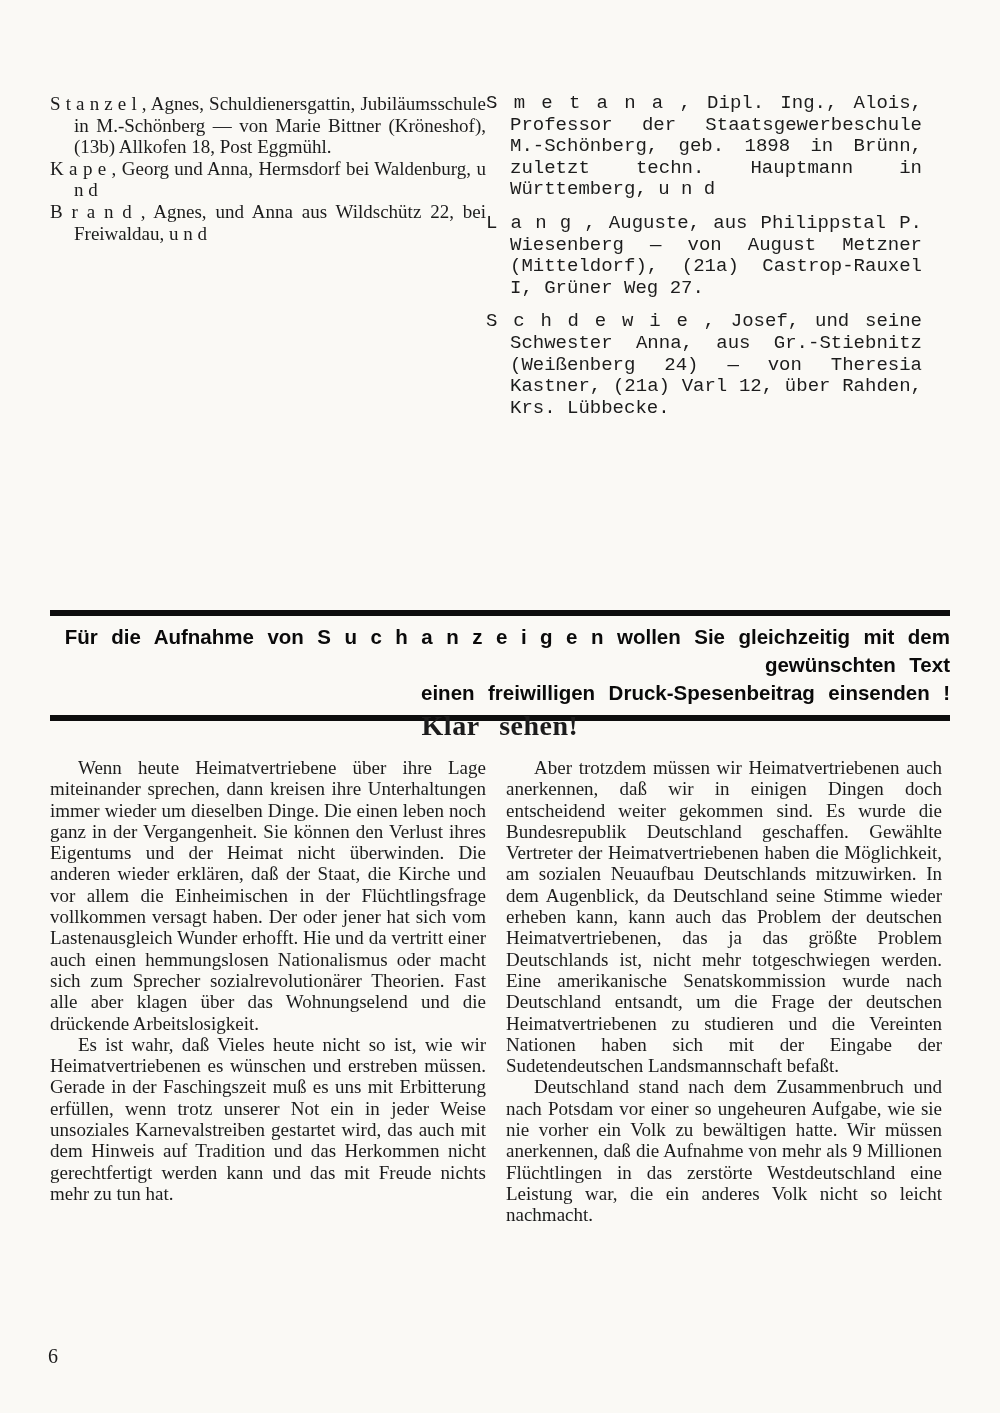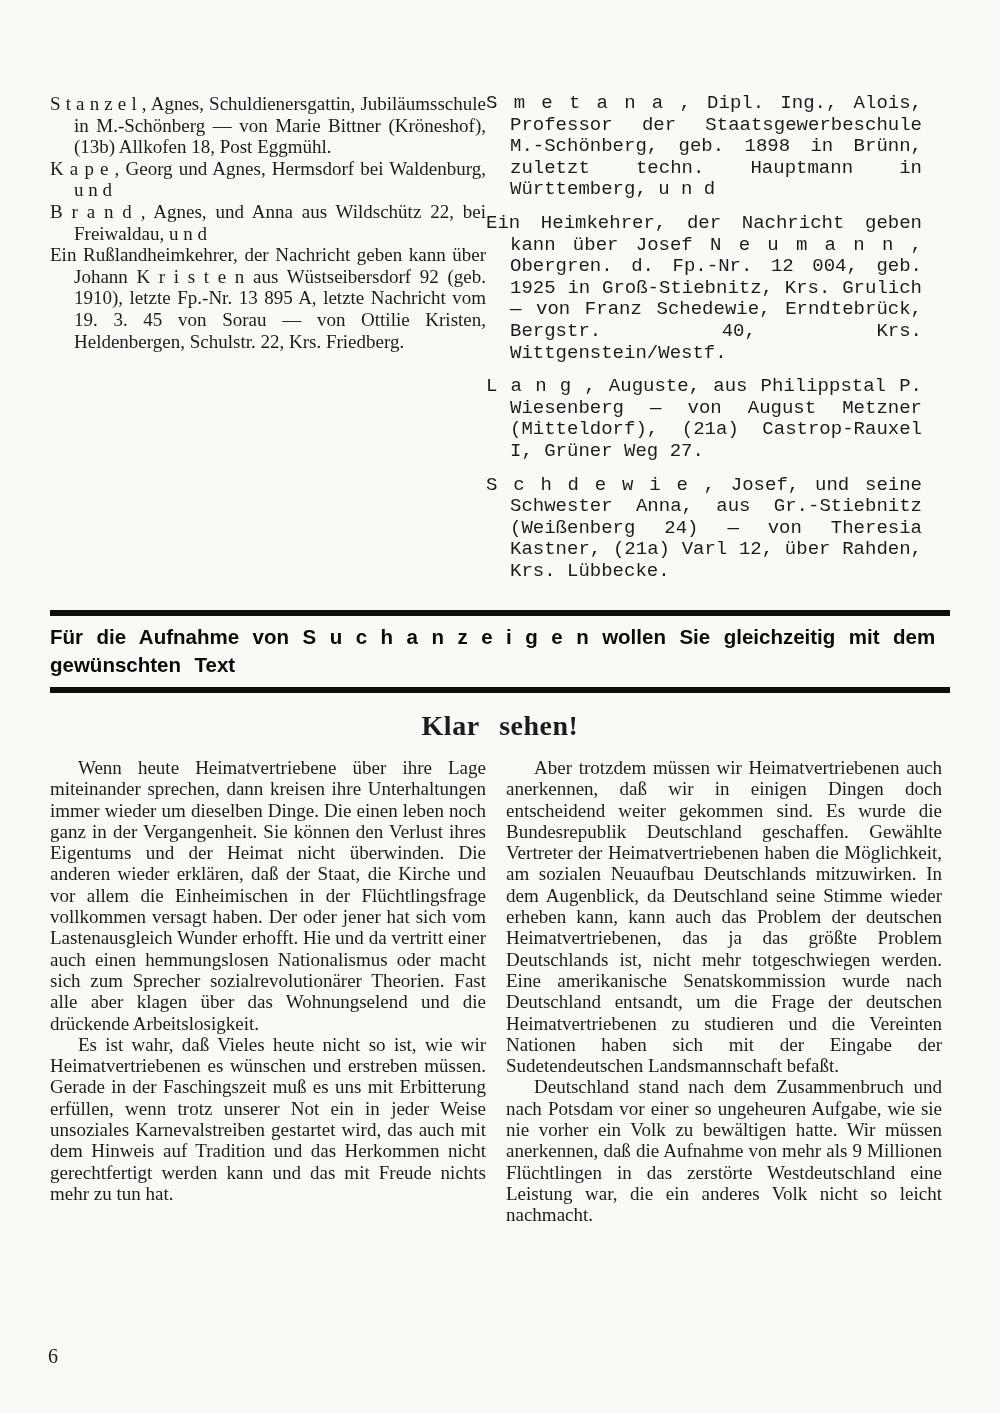--- a/index.html
+++ b/index.html
@@ -39,21 +39,21 @@
   .ncol-right .notice {
     margin-bottom: 12px;
     font-family: Liberation Mono, monospace;
   }
   
   .banner {
     position: absolute;
     top: 610px;
     left: 50px;
     width: 900px;
-    text-align: left;
+    text-align: right;
   }
   .rule {
     height: 6px;
     background: #0d0d0d;
   }
   .banner-line {
     margin: 0;
     font-family: "Liberation Sans", "DejaVu Sans", sans-serif;
     font-weight: 700;
     font-size: 20.5px;
@@ -103,35 +103,34 @@
   }
 </style>
 </head>
 <body>
 
 <div class="page">
 
   <section class="notices">
     <div class="ncol">
       <p class="notice">S t a n z e l ,  Agnes, Schuldienersgattin, Jubiläumsschule in M.-Schönberg — von Marie Bittner (Kröneshof), (13b) Allkofen 18, Post Eggmühl.</p>
-      <p class="notice">K a p e ,  Georg und Agnes, Hermsdorf bei Waldenburg, u n d</p>
+      <p class="notice">K a p e ,  Georg und Anna, Hermsdorf bei Waldenburg, u n d</p>
       <p class="notice">B r a n d ,  Agnes, und Anna aus Wildschütz 22, bei Freiwaldau, u n d</p>
-      <p class="notice">Ein Rußlandheimkehrer, der Nachricht geben kann über Johann K r i s t e n  aus Wüstseibersdorf 92 (geb. 1910), letzte Fp.-Nr. 13 895 A, letzte Nachricht vom 19. 3. 45 von Sorau — von Ottilie Kristen, Heldenbergen, Schulstr. 22, Krs. Friedberg.</p>
     </div>
     <div class="ncol ncol-right">
       <p class="notice">S m e t a n a ,  Dipl. Ing., Alois, Professor der Staatsgewerbeschule M.-Schönberg, geb. 1898 in Brünn, zuletzt techn. Hauptmann in Württemberg, u n d</p>
-      <p class="notice">Ein Heimkehrer, der Nachricht geben kann über Josef N e u m a n n ,  Obergren. d. Fp.-Nr. 12 004, geb. 1925 in Groß-Stiebnitz, Krs. Grulich — von Franz Schedewie, Erndtebrück, Bergstr. 40, Krs. Wittgenstein/Westf.</p>
       <p class="notice">L a n g ,  Auguste, aus Philippstal P. Wiesenberg — von August Metzner (Mitteldorf), (21a) Castrop-Rauxel I, Grüner Weg 27.</p>
       <p class="notice">S c h d e w i e ,  Josef, und seine Schwester Anna, aus Gr.-Stiebnitz (Weißenberg 24) — von Theresia Kastner, (21a) Varl 12, über Rahden, Krs. Lübbecke.</p>
     </div>
   </section>
 
   <section class="banner">
     <div class="rule rule-top"></div>
     <p class="banner-line">Für die Aufnahme von S u c h a n z e i g e n  wollen Sie gleichzeitig mit dem gewünschten Text</p>
+    <p class="banner-line">einen freiwilligen Druck-Spesenbeitrag einsenden !</p>
     <div class="rule rule-bottom"></div>
   </section>
 
   <h1 class="headline">Klar sehen!</h1>
 
   <section class="article">
     <div class="acol">
       <p class="apara">Wenn heute Heimatvertriebene über ihre Lage miteinander sprechen, dann kreisen ihre Unterhaltungen immer wieder um dieselben Dinge. Die einen leben noch ganz in der Vergangenheit. Sie können den Verlust ihres Eigentums und der Heimat nicht überwinden. Die anderen wieder erklären, daß der Staat, die Kirche und vor allem die Einheimischen in der Flüchtlingsfrage vollkommen versagt haben. Der oder jener hat sich vom Lastenausgleich Wunder erhofft. Hie und da vertritt einer auch einen hemmungslosen Nationalismus oder macht sich zum Sprecher sozialrevolutionärer Theorien. Fast alle aber klagen über das Wohnungselend und die drückende Arbeitslosigkeit.</p>
       <p class="apara">Es ist wahr, daß Vieles heute nicht so ist, wie wir Heimatvertriebenen es wünschen und erstreben müssen. Gerade in der Faschingszeit muß es uns mit Erbitterung erfüllen, wenn trotz unserer Not ein in jeder Weise unsoziales Karnevalstreiben gestartet wird, das auch mit dem Hinweis auf Tradition und das Herkommen nicht gerechtfertigt werden kann und das mit Freude nichts mehr zu tun hat.</p>
     </div>

